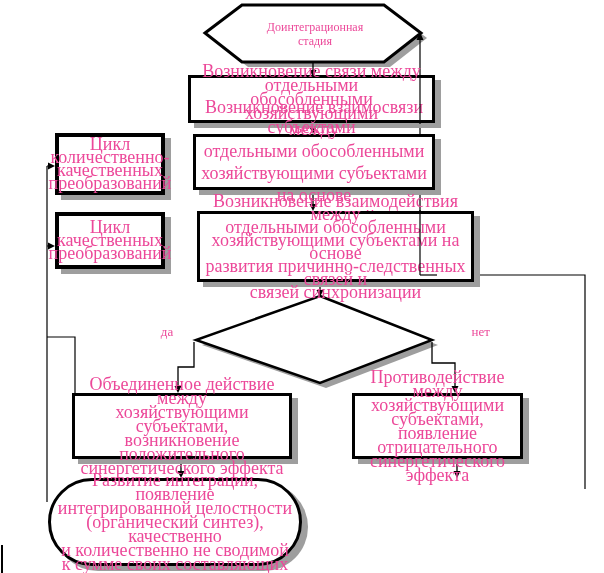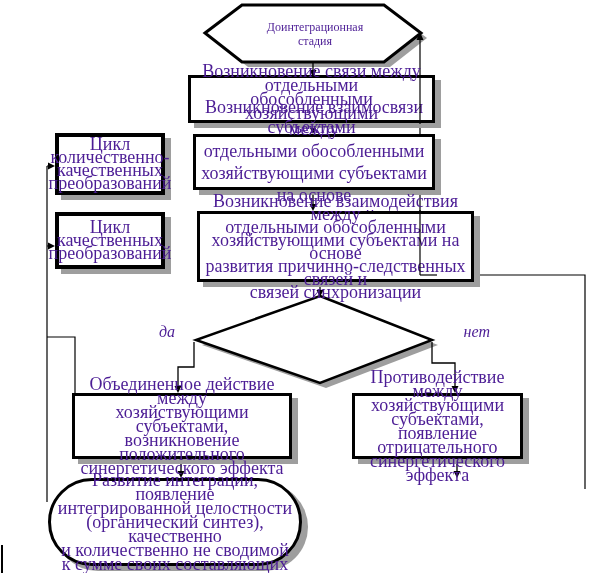--- a/index.html
+++ b/index.html
@@ -1,33 +1,33 @@
 <!DOCTYPE html>
 <html><head>
 <meta charset="utf-8">
 <style>
   html,body{margin:0;padding:0;background:#ffffff;}
   .stage{
     position:relative;width:604px;height:573px;background:#ffffff;overflow:hidden;
-    font-family:"Liberation Serif","DejaVu Serif",serif;color:#4c1d95;
+    font-family:"Liberation Serif","DejaVu Serif",serif;color:#ec4899;
   }
   .layer{position:absolute;left:0;top:0;width:604px;height:573px;}
   .layer.bottom{z-index:1;}
   .layer.top{z-index:3;pointer-events:none;}
   .node{
     position:absolute;z-index:2;background:#ffffff;border:3px solid #000;
     box-sizing:border-box;display:flex;align-items:center;justify-content:center;
     text-align:center;white-space:pre-line;font-size:18px;line-height:14px;
     box-shadow:6px 5px 0 #9e9e9e;
   }
   .shape-label{
     position:absolute;z-index:2;display:flex;align-items:center;justify-content:center;
     text-align:center;white-space:pre-line;font-size:12px;line-height:14px;background:transparent;
   }
-  .edge-label{position:absolute;z-index:4;font-size:16px;line-height:14px;font-style:italic;}
+  .edge-label{position:absolute;z-index:4;font-size:13px;line-height:14px;}
   
   .n-link   {left:188px;top:75px; width:247px;height:48px;line-height:14px;}
   .n-cycle1 {left:55px; top:133px;width:110px;height:62px;border-width:4px;line-height:13px;}
   .n-interrel{left:193px;top:134px;width:242px;height:56px;line-height:22px;}
   .n-cycle2 {left:55px; top:212px;width:110px;height:57px;border-width:4px;line-height:13px;}
   .n-interact{left:197px;top:211px;width:277px;height:71px;line-height:13px;}
   .n-joint  {left:72px; top:393px;width:220px;height:66px;}
   .n-counter{left:352px;top:393px;width:171px;height:66px;}
   .n-devel  {left:48px; top:478px;width:254px;height:88px;border-radius:44px;}
   .n-brake  {left:337px;top:478px;width:246px;height:85px;border-radius:42px;}

